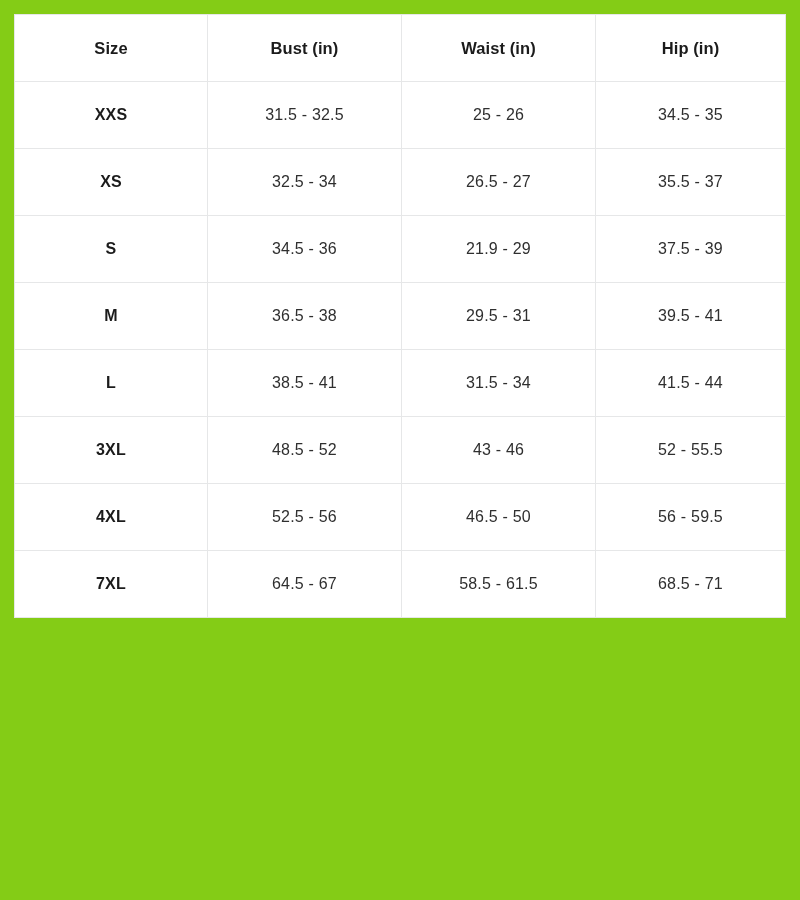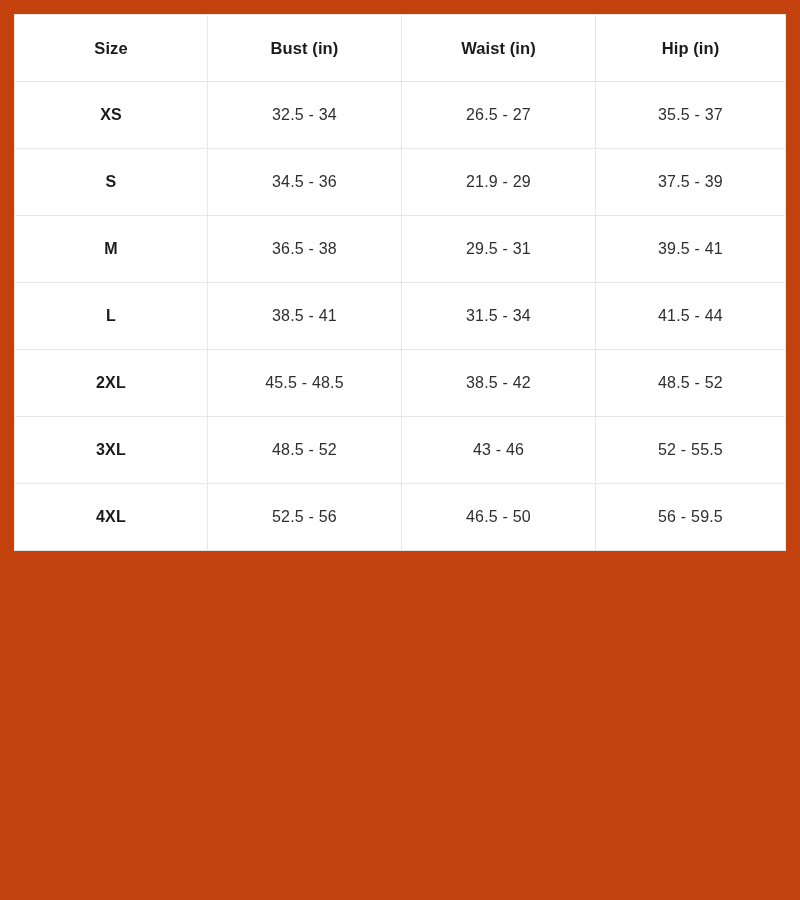--- a/index.html
+++ b/index.html
@@ -10,21 +10,21 @@
   body {
     width: 800px;
     height: 900px;
     font-family: "Liberation Sans", sans-serif;
     -webkit-font-smoothing: antialiased;
   }
   .page {
     position: relative;
     width: 800px;
     height: 900px;
-    background: #c2410c;
+    background: #84cc16;
     box-sizing: border-box;
   }
   .size-table-wrap {
     position: absolute;
     left: 14px;
     top: 14px;
     width: 771px;
   }
   table.size-table {
     width: 771px;
@@ -80,20 +80,26 @@
       <thead>
         <tr>
           <th>Size</th>
           <th>Bust (in)</th>
           <th>Waist (in)</th>
           <th>Hip (in)</th>
         </tr>
       </thead>
       <tbody>
         <tr>
+          <td class="size-cell">XXS</td>
+          <td class="measure-cell">31.5 - 32.5</td>
+          <td class="measure-cell">25 - 26</td>
+          <td class="measure-cell">34.5 - 35</td>
+        </tr>
+        <tr>
           <td class="size-cell">XS</td>
           <td class="measure-cell">32.5 - 34</td>
           <td class="measure-cell">26.5 - 27</td>
           <td class="measure-cell">35.5 - 37</td>
         </tr>
         <tr>
           <td class="size-cell">S</td>
           <td class="measure-cell">34.5 - 36</td>
           <td class="measure-cell">21.9 - 29</td>
           <td class="measure-cell">37.5 - 39</td>
@@ -104,33 +110,33 @@
           <td class="measure-cell">29.5 - 31</td>
           <td class="measure-cell">39.5 - 41</td>
         </tr>
         <tr>
           <td class="size-cell">L</td>
           <td class="measure-cell">38.5 - 41</td>
           <td class="measure-cell">31.5 - 34</td>
           <td class="measure-cell">41.5 - 44</td>
         </tr>
         <tr>
-          <td class="size-cell">2XL</td>
-          <td class="measure-cell">45.5 - 48.5</td>
-          <td class="measure-cell">38.5 - 42</td>
-          <td class="measure-cell">48.5 - 52</td>
-        </tr>
-        <tr>
           <td class="size-cell">3XL</td>
           <td class="measure-cell">48.5 - 52</td>
           <td class="measure-cell">43 - 46</td>
           <td class="measure-cell">52 - 55.5</td>
         </tr>
         <tr>
           <td class="size-cell">4XL</td>
           <td class="measure-cell">52.5 - 56</td>
           <td class="measure-cell">46.5 - 50</td>
           <td class="measure-cell">56 - 59.5</td>
         </tr>
+        <tr>
+          <td class="size-cell">7XL</td>
+          <td class="measure-cell">64.5 - 67</td>
+          <td class="measure-cell">58.5 - 61.5</td>
+          <td class="measure-cell">68.5 - 71</td>
+        </tr>
       </tbody>
     </table>
   </div>
 </div>
 
 </body></html>

